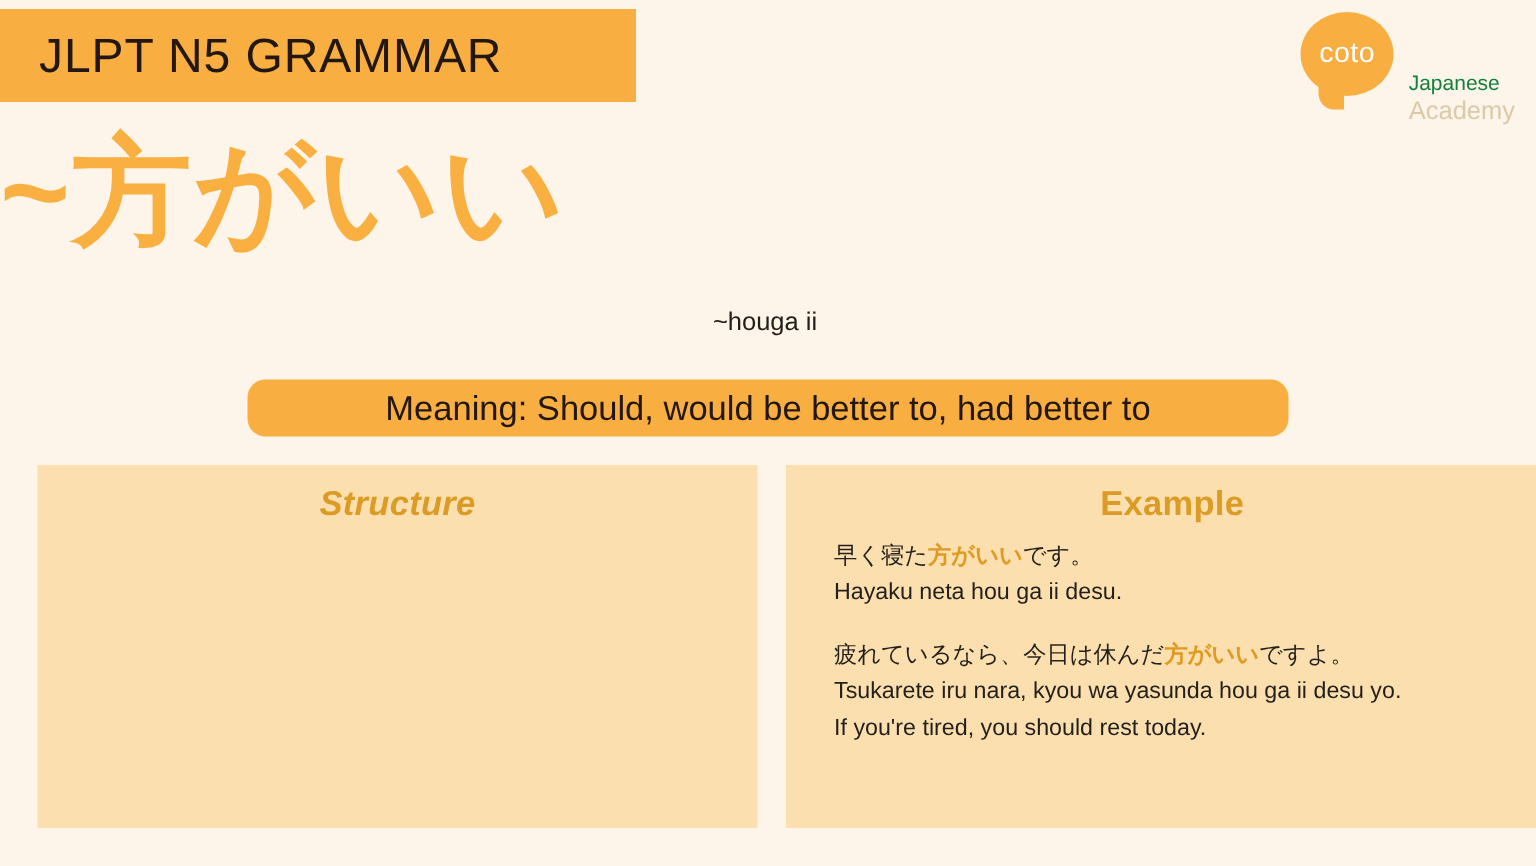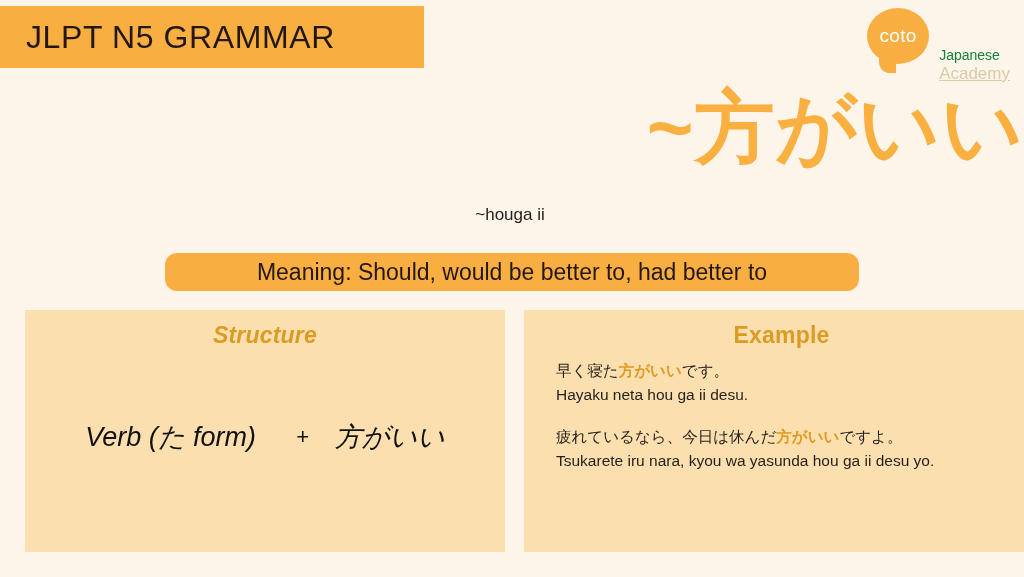--- a/index.html
+++ b/index.html
@@ -78,30 +78,29 @@
     line-height: 1.18;
   }
   .logo-line1 {
     font-size: 14px;
     color: #15803d;
     margin-top: 30px;
   }
   .logo-line2 {
     font-size: 17px;
     color: #DCC9A8;
-    text-decoration: underline;
   }
 
   
   .title-jp {
     position: absolute;
     top: 88px;
     left: 0;
     width: 1024px;
-    text-align: right;
+    text-align: left;
     font-size: 80px;
     line-height: 1;
     font-weight: 700;
     color: #FAB041;
     letter-spacing: 1px;
   }
   .title-romaji {
     position: absolute;
     top: 205px;
     left: 0;
@@ -195,39 +194,35 @@
 
 <div class="title-jp">~方がいい</div>
 <div class="title-romaji">~houga ii</div>
 
 <div class="meaning-banner">
   <span class="meaning-text">Meaning: Should, would be better to, had better to</span>
 </div>
 
 <div class="panel panel-structure">
   <div class="panel-heading">Structure</div>
-  <div class="structure-body">
-    <span>Verb (た form)</span>
-    <span class="plus">+</span>
-    <span>方がいい</span>
-  </div>
 </div>
 
 <div class="panel panel-example">
   <div class="panel-heading">Example</div>
   <div class="example-body">
 
     <div class="example-block">
       <div class="ex-jp">
         <span>早く寝た</span><span class="ex-hl">方がいい</span><span>です。</span>
       </div>
       <div class="ex-romaji">Hayaku neta hou ga ii desu.</div>
     </div>
 
     <div class="example-block">
       <div class="ex-jp">
         <span>疲れているなら、今日は休んだ</span><span class="ex-hl">方がいい</span><span>ですよ。</span>
       </div>
       <div class="ex-romaji">Tsukarete iru nara, kyou wa yasunda hou ga ii desu yo.</div>
+      <div class="ex-en">If you're tired, you should rest today.</div>
     </div>
 
   </div>
 </div>
 
 </body></html>

